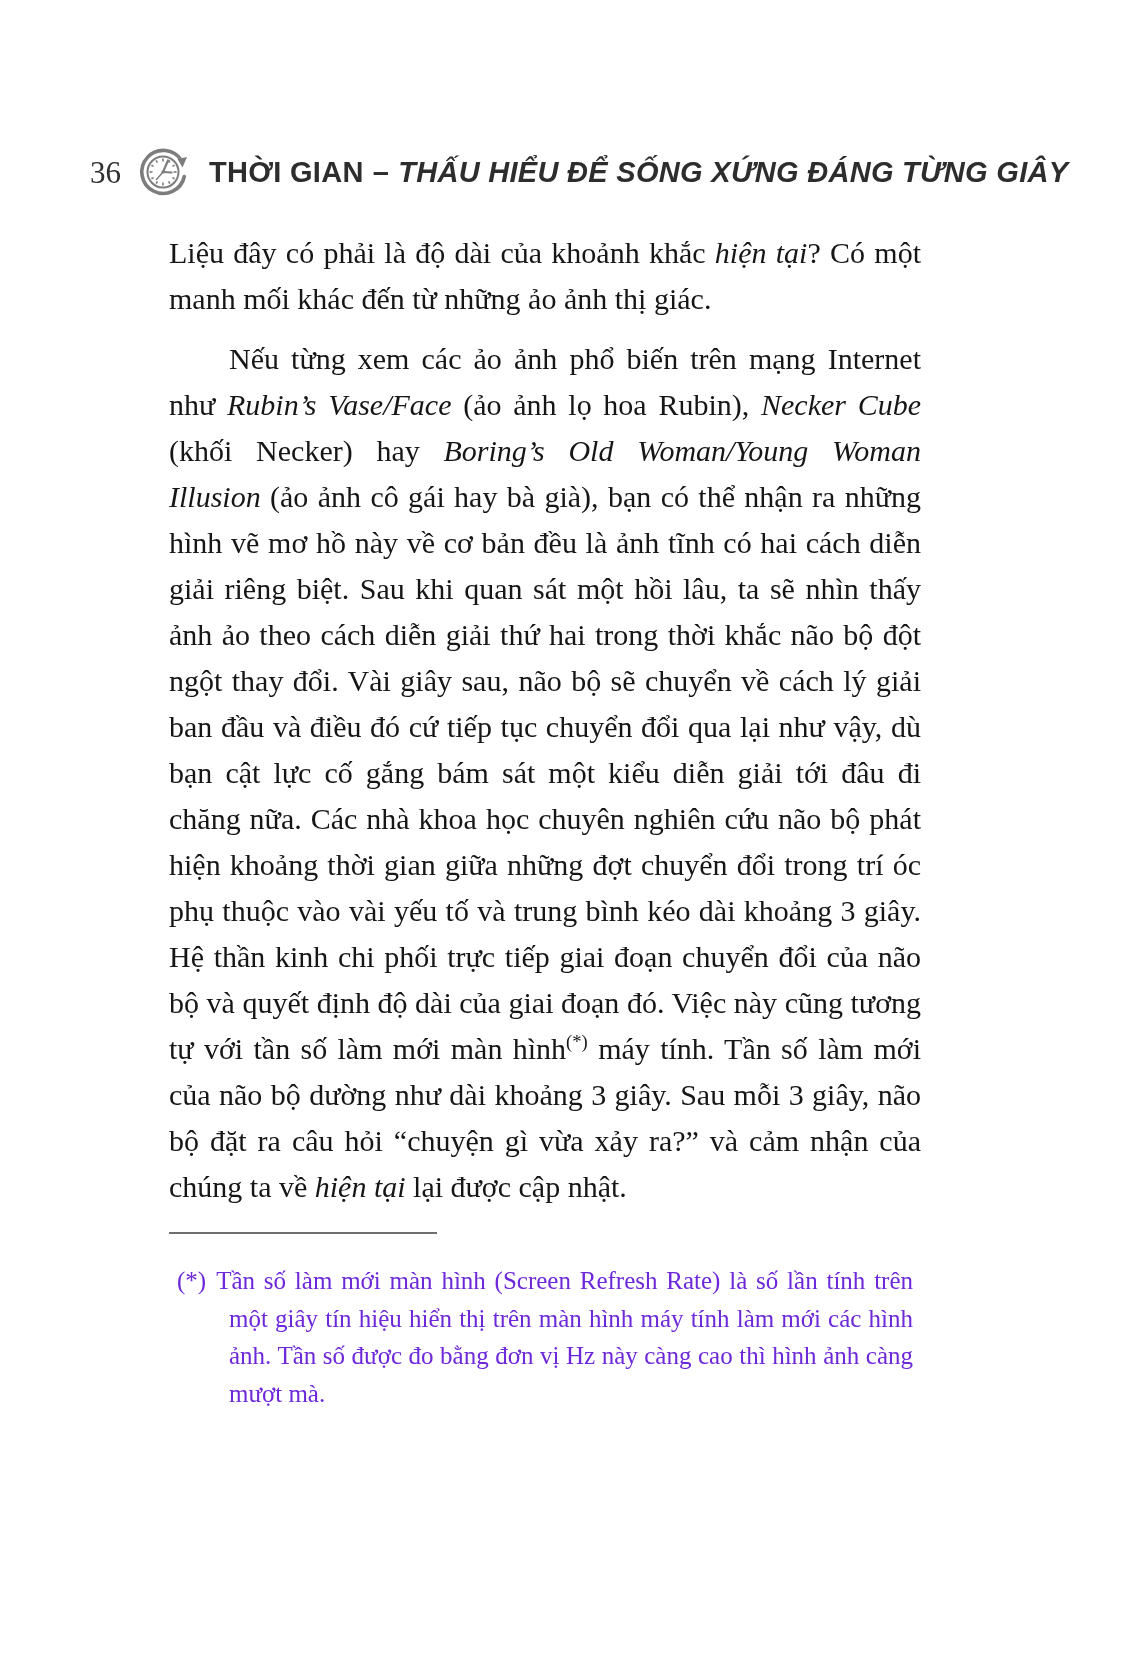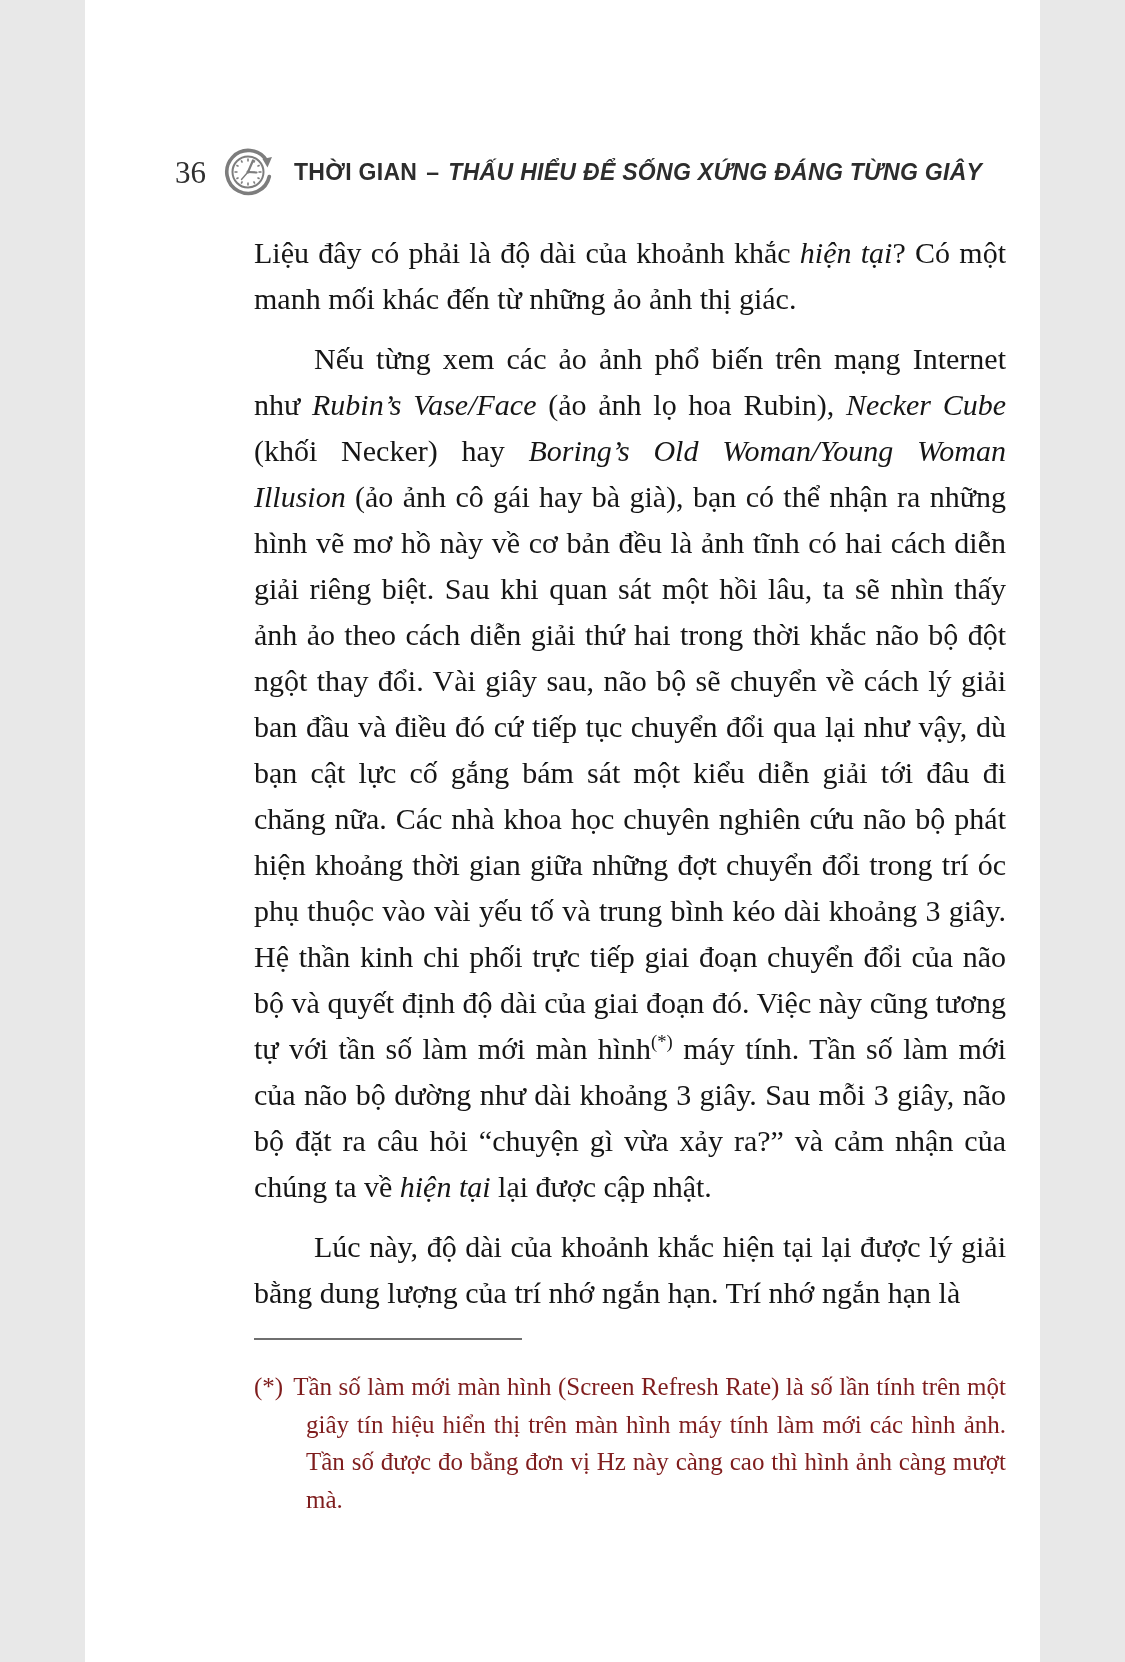--- a/index.html
+++ b/index.html
@@ -1,60 +1,60 @@
 <!DOCTYPE html>
 <html lang="vi"><head>
 <meta charset="utf-8">
 <style>
   html,body{margin:0;padding:0;background:#e8e8e8;}
   .page{
     position:relative;
-    width:955px;height:1662px;
+    width:1125px;height:1662px;
     background:#ffffff;
     margin:0 auto;
     overflow:hidden;
     font-family:"Liberation Serif", serif;
   }
   
   .running-header{
     position:absolute;left:90px;top:146px;right:60px;
     display:flex;align-items:center;
     color:#2d2d2d;
   }
   .page-num{
     font-family:"Liberation Serif", serif;
     font-size:31px;color:#2f2f2f;
     margin-right:16px;line-height:1;
   }
   .clock-wrap{margin-right:20px;display:inline-flex;}
   .header-title{
     font-family:"Liberation Sans", sans-serif;
-    font-size:23px;font-weight:600;
+    font-size:29px;font-weight:600;
     letter-spacing:0.3px;color:#2d2d2d;
     white-space:nowrap;line-height:1;
   }
   .ht-sep{margin:0 9px;}
   .ht-italic{font-style:italic;}
   
   .content{
     position:absolute;left:169px;top:230px;width:752px;
     font-size:30px;line-height:46px;
     text-align:justify;color:#161616;
   }
   .para{margin:0 0 14px 0;}
   .para.indent{text-indent:60px;}
   .para em{font-style:italic;}
   sup{font-size:0.62em;line-height:0;vertical-align:super;}
   
   .footnote-block{margin-top:22px;}
   .fn-rule{width:268px;height:0;border-top:2px solid #6f6f6f;margin:0 0 28px 0;}
   .footnote{
     font-size:25px;line-height:37.5px;
-    margin:0;padding-left:52px;text-indent:-52px;
-    text-align:justify;color:#7f1d1d;
+    margin:8px;padding-left:52px;text-indent:-52px;
+    text-align:justify;color:#6d28d9;
   }
   .fn-marker{padding-right:10px;}
 </style>
 </head>
 <body>
 
 <div class="page">
 
   <header class="running-header">
     <span class="page-num">36</span>
@@ -92,21 +92,20 @@
       </svg>
     </span>
     <div class="header-title">
       <span class="ht-regular">THỜI GIAN</span><span class="ht-sep">–</span><span class="ht-italic">THẤU HIỂU ĐỂ SỐNG XỨNG ĐÁNG TỪNG GIÂY</span>
     </div>
   </header>
 
   <main class="content">
     <p class="para"><span>Liệu đây có phải là độ dài của khoảnh khắc </span><em>hiện tại</em><span>? Có một manh mối khác đến từ những ảo ảnh thị giác.</span></p>
     <p class="para indent"><span>Nếu từng xem các ảo ảnh phổ biến trên mạng Internet như </span><em>Rubin’s Vase/Face</em><span> (ảo ảnh lọ hoa Rubin), </span><em>Necker Cube</em><span> (khối Necker) hay </span><em>Boring’s Old Woman/Young Woman Illusion</em><span> (ảo ảnh cô gái hay bà già), bạn có thể nhận ra những hình vẽ mơ hồ này về cơ bản đều là ảnh tĩnh có hai cách diễn giải riêng biệt. Sau khi quan sát một hồi lâu, ta sẽ nhìn thấy ảnh ảo theo cách diễn giải thứ hai trong thời khắc não bộ đột ngột thay đổi. Vài giây sau, não bộ sẽ chuyển về cách lý giải ban đầu và điều đó cứ tiếp tục chuyển đổi qua lại như vậy, dù bạn cật lực cố gắng bám sát một kiểu diễn giải tới đâu đi chăng nữa. Các nhà khoa học chuyên nghiên cứu não bộ phát hiện khoảng thời gian giữa những đợt chuyển đổi trong trí óc phụ thuộc vào vài yếu tố và trung bình kéo dài khoảng 3 giây. Hệ thần kinh chi phối trực tiếp giai đoạn chuyển đổi của não bộ và quyết định độ dài của giai đoạn đó. Việc này cũng tương tự với tần số làm mới màn hình</span><sup>(*)</sup><span> máy tính. Tần số làm mới của não bộ dường như dài khoảng 3 giây. Sau mỗi 3 giây, não bộ đặt ra câu hỏi “chuyện gì vừa xảy ra?” và cảm nhận của chúng ta về </span><em>hiện tại</em><span> lại được cập nhật.</span></p>
-    <p class="para indent"><span>Lúc này, độ dài của khoảnh khắc hiện tại lại được lý giải bằng dung lượng của trí nhớ ngắn hạn. Trí nhớ ngắn hạn là</span></p>
 
     <div class="footnote-block">
       <div class="fn-rule"></div>
       <p class="footnote"><span class="fn-marker">(*)</span><span class="fn-body"><span>Tần số làm mới màn hình (Screen Refresh Rate) là số lần tính trên một giây tín hiệu hiển thị trên màn hình máy tính làm mới các hình ảnh. Tần số được đo bằng đơn vị Hz này càng cao thì hình ảnh càng mượt mà.</span></span></p>
     </div>
   </main>
 
 </div>
 
 </body></html>

